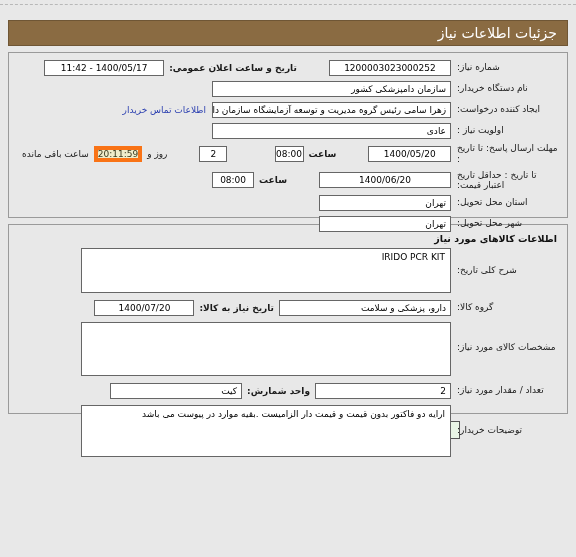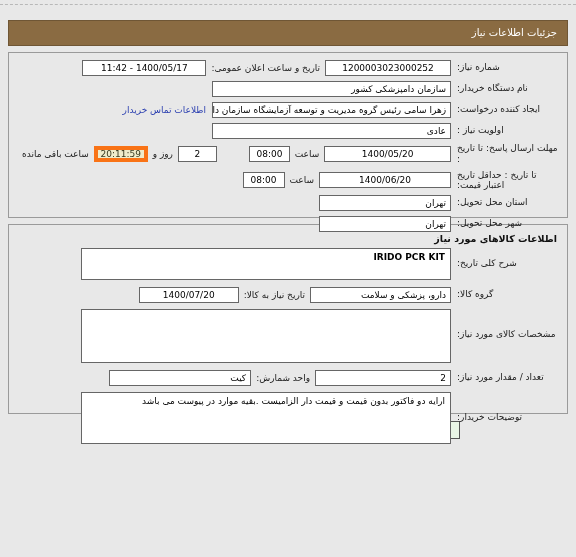--- a/index.html
+++ b/index.html
@@ -39,21 +39,21 @@
     background: #8a6b42;
     border: 1px solid #6f5635;
     display: flex;
     align-items: center;
     justify-content: flex-start;
     padding: 0 10px;
     box-sizing: border-box;
   }
   .title-bar .title-text {
     color: #ffffff;
-    font-size: 10px;
+    font-size: 14px;
     line-height: 1;
     white-space: nowrap;
   }
 
   
   .panel {
     margin: 6px 8px 0 8px;
     border: 1px solid #9a9a9a;
     background: #e8e8e8;
     padding: 6px 8px 8px 8px;
@@ -101,38 +101,39 @@
     height: 16px;
     box-sizing: border-box;
     font-size: 9px;
     color: #000;
     display: flex;
     align-items: center;
     padding: 0 4px;
     overflow: hidden;
     white-space: nowrap;
   }
-  .field.center { justify-content: center; }
+  .field.center { justify-content: center; margin-left: 27px; }
   .field.right  { justify-content: flex-start; }
 
   .field-box {
     background: #ffffff;
     border: 1px solid #666;
     box-sizing: border-box;
     font-size: 9px;
     color: #000;
     padding: 3px 5px;
     overflow: hidden;
   }
 
   .inline-lbl {
     font-size: 9px;
     color: #1a1a1a;
     padding: 0 5px;
     white-space: nowrap;
+    font-weight: bold;
   }
 
   .link {
     color: #2b3fb0;
     font-size: 9px;
     text-decoration: none;
     white-space: nowrap;
     padding: 0 6px;
     cursor: pointer;
   }
@@ -160,24 +161,24 @@
 
   
   .w-need-no   { width: 126px; }
   .w-datetime  { width: 124px; }
   .w-wide      { width: 239px; }
   .w-date      { width: 132px; }
   .w-time      { width: 42px; }
   .w-days      { width: 40px; }
   .w-prov      { width: 132px; }
   .w-desc      { width: 370px; }
-  .w-group     { width: 141px; }
+  .w-group     { width: 172px; }
   .w-needdate  { width: 100px; }
   .w-qty       { width: 136px; }
-  .w-unit      { width: 142px; }
+  .w-unit      { width: 132px; }
 
   .h-box-specs { height: 54px; }
   .h-box-notes { height: 52px; }
 
   
   .btn-row {
     margin: 7px 8px 0 8px;
     display: flex;
     flex-direction: row;
     align-items: center;
@@ -301,21 +302,21 @@
     </div>
 
   </div>
 
   <div class="panel" id="panel-goods">
 
     <div class="section-heading">اطلاعات کالاهای مورد نیاز</div>
 
     <div class="row" style="margin-bottom:6px;">
       <div class="lbl">شرح کلی تاریخ:</div>
-      <div class="field-box w-desc" style="height:32px; direction:ltr; text-align:right;font-weight:bold;">IRIDO PCR KIT</div>
+      <div class="field-box w-desc" style="height:45px; direction:ltr; text-align:right;">IRIDO PCR KIT</div>
     </div>
 
     <div class="row" style="margin-bottom:6px;">
       <div class="lbl">گروه کالا:</div>
       <div class="field right w-group">دارو، پزشکی و سلامت</div>
       <div class="inline-lbl">تاریخ نیاز به کالا:</div>
       <div class="field center w-needdate">1400/07/20</div>
     </div>
 
     <div class="row tall" style="margin-bottom:6px;">

